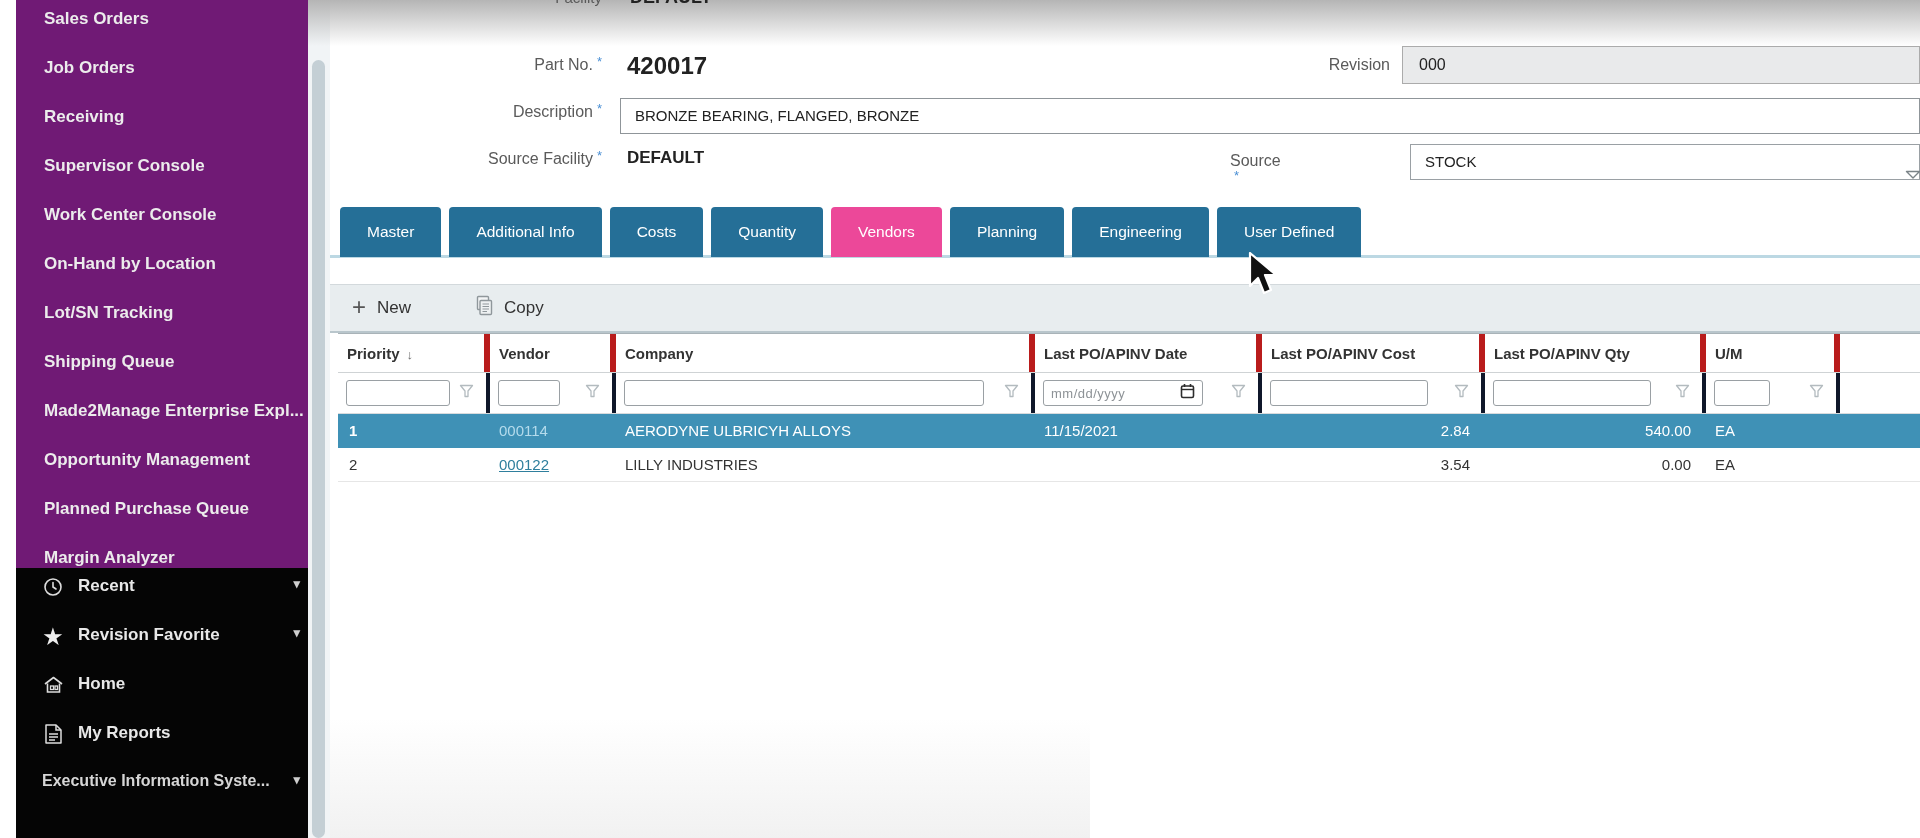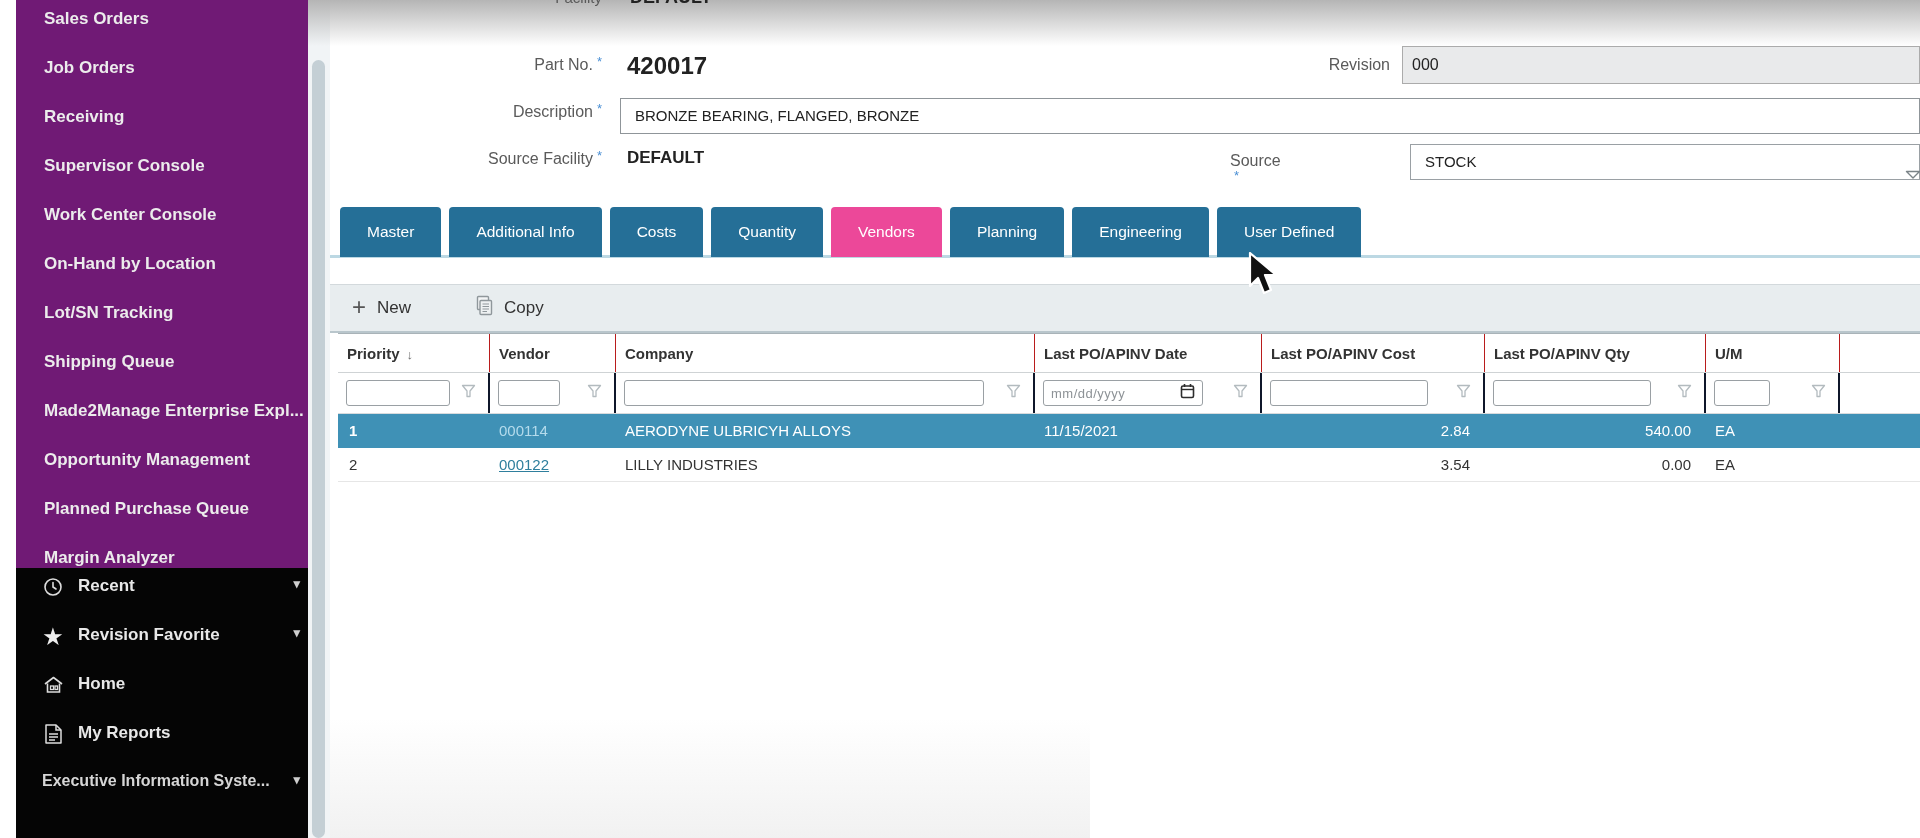--- a/index.html
+++ b/index.html
@@ -54,26 +54,26 @@
   .tool-btn { display:flex; align-items:center; gap:11px; color:#333; font-size:17px; cursor:pointer; }
   .tool-btn.new { margin-left:22px; }
   .tool-btn.copy { margin-left:62px; }
   .plus-glyph { font-size:24px; color:#555; font-weight:300; line-height:1; position:relative; top:-1px; }
 
   
   .grid { position:absolute; left:8px; top:333px; width:1582px; }
   .grow { display:grid; grid-template-columns:152px 126px 419px 227px 223px 221px 134px 1fr; }
   .ghead { border-top:1px solid #a9b3b8; border-bottom:1px solid #cfd3d5; height:40px; }
   .ghead .gcell { line-height:39px; font-weight:bold; font-size:15px; color:#333; padding-left:9px;
-                  border-right:1px solid #b91c1c; overflow:hidden; white-space:nowrap; }
+                  border-right:6px solid #b91c1c; overflow:hidden; white-space:nowrap; }
   .ghead .gcell:last-child { border-right:none; }
   .sort-arrow { color:#6d6d6d; font-size:13px; margin-left:7px; font-weight:normal; }
   .gfilter { height:41px; border-bottom:1px solid #d8dbdd; }
   .fcell { display:flex; align-items:center; justify-content:space-between;
-           padding:0 12px 0 8px; border-right:2px solid #0f172a; }
+           padding:0 12px 0 8px; border-right:4px solid #0f172a; }
   .fcell:last-child { border-right:none; }
   .fcell input { height:26px; border:1px solid #9aa0a4; border-radius:3px; background:#fff;
                  font-size:13px; color:#333; padding:0 6px; outline:none; }
   .date-wrap { height:26px; border:1px solid #9aa0a4; border-radius:3px; background:#fff;
                display:flex; align-items:center; justify-content:space-between; padding:0 7px; width:160px; }
   .date-ph { color:#8d9296; font-size:13px; letter-spacing:0.5px; }
   .funnel { flex:0 0 auto; }
 
   .grow.data { height:34px; font-size:15px; color:#333; align-items:center; }
   .grow.data .gcell { overflow:hidden; white-space:nowrap; line-height:34px; }
@@ -168,21 +168,21 @@
     <div class="abs lbl" style="left:200px; top:-11px; width:72px; font-size:15px;">Facility</div>
     <div class="abs val-bold" style="left:300px; top:-13px; font-size:18px;">DEFAULT</div>
 
     <div class="abs lbl" style="left:100px; top:56px; width:172px;">
       <span>Part No.</span>
         <span class="req">*</span>
     </div>
     <div class="abs val-bold" style="left:297px; top:52px; font-size:24px;">420017</div>
 
     <div class="abs lbl" style="left:910px; top:56px; width:150px;">Revision</div>
-    <div class="abs input-box disabled-box" style="left:1072px; top:46px; width:518px; height:38px; line-height:36px; padding-left:9px; font-size:16px;">000</div>
+    <div class="abs input-box disabled-box" style="left:1072px; top:46px; width:518px; height:38px; line-height:36px; padding-left:16px; font-size:16px;">000</div>
 
     <div class="abs lbl" style="left:100px; top:103px; width:172px;">
       <span>Description</span>
         <span class="req">*</span>
     </div>
     <div class="abs input-box" style="left:290px; top:98px; width:1300px; height:36px; line-height:34px; padding-left:14px; border-color:#8f9599;">BRONZE BEARING, FLANGED, BRONZE</div>
 
     <div class="abs lbl" style="left:100px; top:150px; width:172px;">
       <span>Source Facility</span>
         <span class="req">*</span>

